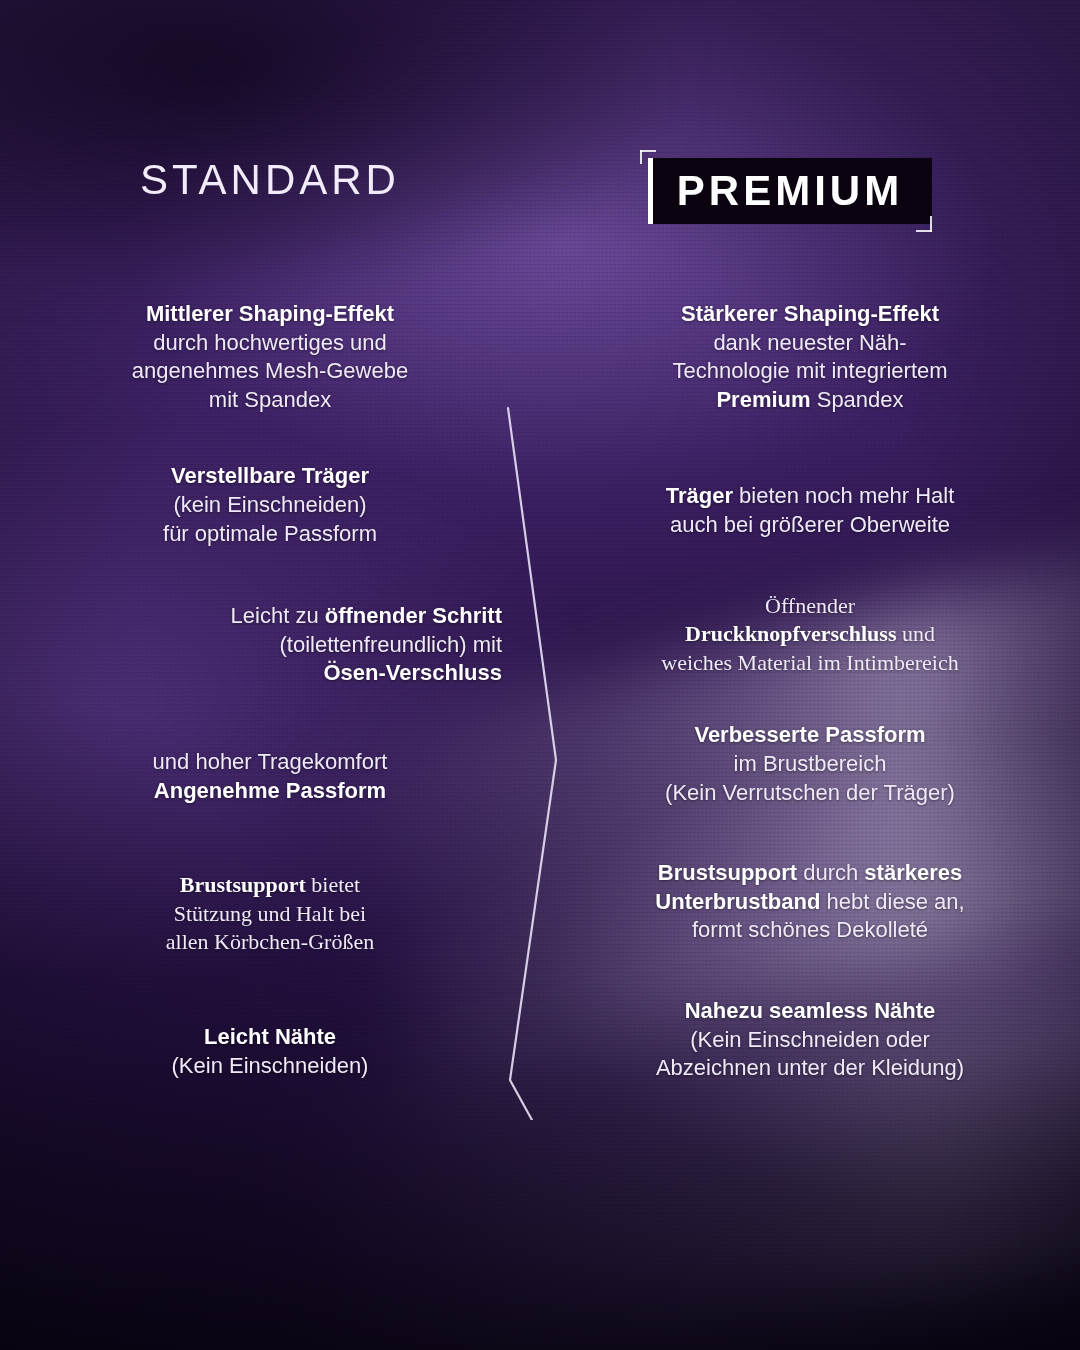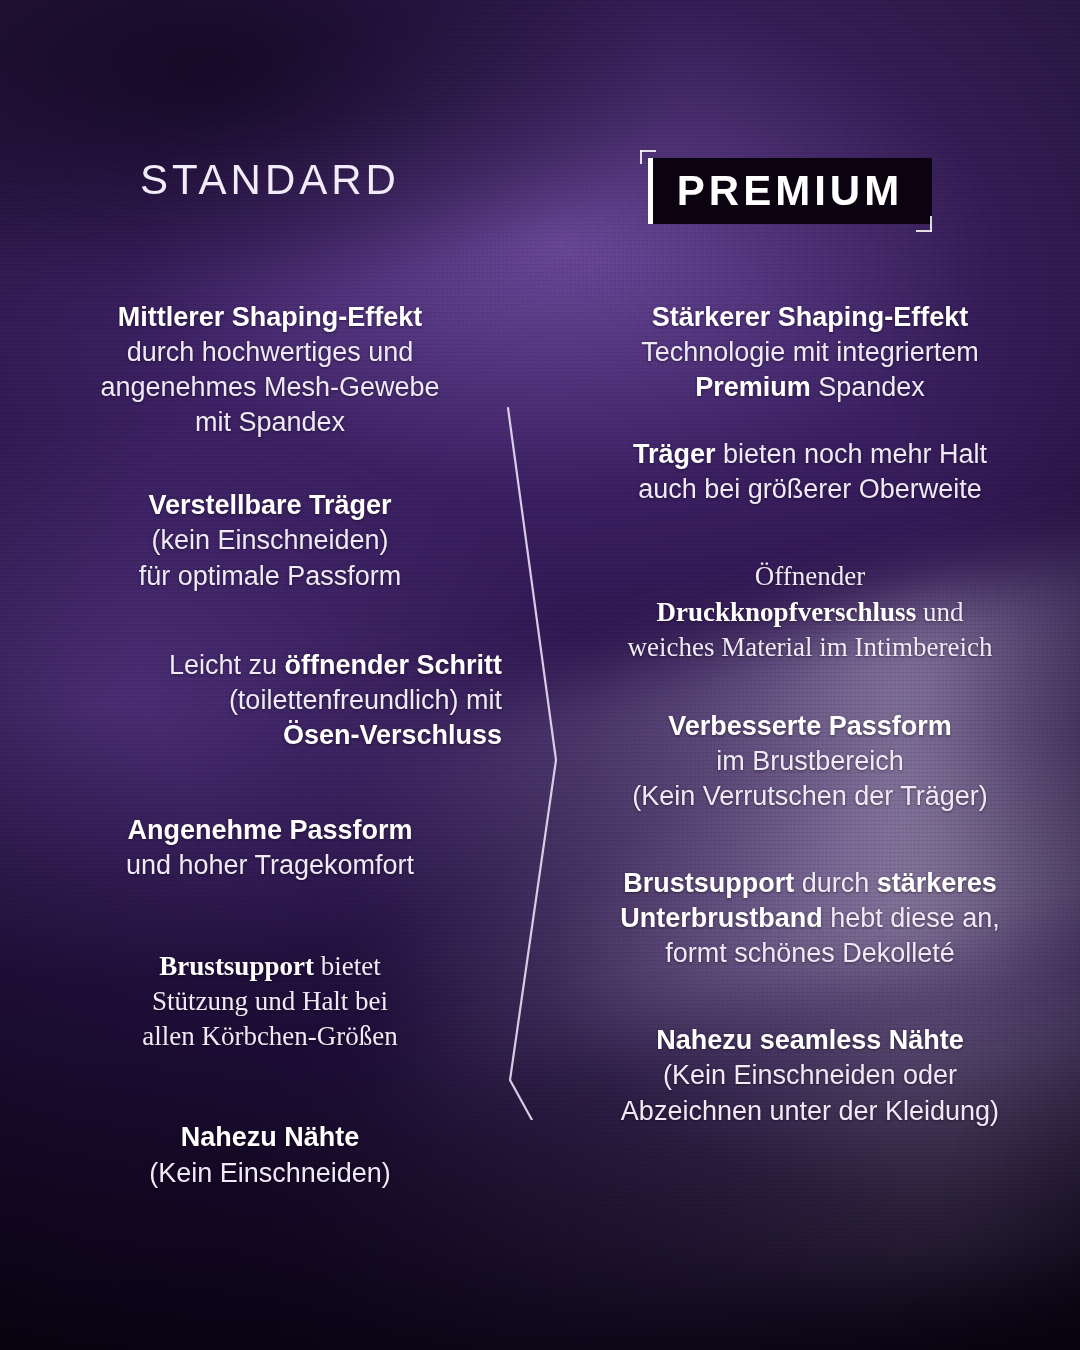--- a/index.html
+++ b/index.html
@@ -165,36 +165,36 @@
     top: 300px;
     width: 500px;
   }
   .col.left  { left: 20px;  }
   .col.right { left: 560px; }
 
   .item {
     text-align: center;
     color: #efe9f8;
     line-height: 1.30;
-    font-size: 27px;
+    font-size: 22px;
     font-weight: 400;
     text-shadow: 0 1px 3px rgba(0,0,0,0.45);
     padding: 0 18px;
   }
   .item b { font-weight: 700; color: #ffffff; }
 
   .left .item  { margin-bottom: 54px; }
   .right .item { margin-bottom: 52px; }
 
   .left  .item:nth-child(1) { margin-bottom: 48px; }
   .left  .item:nth-child(3) { margin-bottom: 60px; text-align: right; }
   .left  .item:nth-child(4) { margin-bottom: 66px; }
   .left  .item:nth-child(5) { margin-bottom: 66px; font-family: Liberation Serif, serif; }
 
-  .right .item:nth-child(1) { margin-bottom: 32px; }
+  .right .item:nth-child(1) { margin-bottom: 68px; }
   .right .item:nth-child(3) { margin-bottom: 44px; font-family: Liberation Serif, serif; }
   .right .item:nth-child(4) { }
   .right .item:nth-child(5) { }
 </style>
 </head>
 <body>
 
 <div id="poster">
   <div id="sweep3"></div>
   <div id="sweep1"></div>
@@ -235,36 +235,37 @@
           <div><b>Verstellbare Träger</b></div>
           <div><span>(kein Einschneiden)</span></div>
           <div><span>für optimale Passform</span></div>
         </div>
         <div class="item">
           <div><span>Leicht zu </span><b>öffnender Schritt</b></div>
           <div><span>(toilettenfreundlich) mit</span></div>
           <div><b>Ösen-Verschluss</b></div>
         </div>
         <div class="item">
+          <div><span>und hoher Tragekomfort</span></div>
           <div><b>Angenehme Passform</b></div>
-          <div><span>und hoher Tragekomfort</span></div>
         </div>
         <div class="item">
           <div><b>Brustsupport</b><span> bietet</span></div>
           <div><span>Stützung und Halt bei</span></div>
           <div><span>allen Körbchen-Größen</span></div>
         </div>
         <div class="item">
-          <div><b>Nahezu Nähte</b></div>
+          <div><b>Leicht Nähte</b></div>
           <div><span>(Kein Einschneiden)</span></div>
         </div>
       </div>
     <div class="col right" id="col-premium">
         <div class="item">
           <div><b>Stärkerer Shaping-Effekt</b></div>
+          <div><span>dank neuester Näh-</span></div>
           <div><span>Technologie mit integriertem</span></div>
           <div><b>Premium</b><span> Spandex</span></div>
         </div>
         <div class="item">
           <div><b>Träger</b><span> bieten noch mehr Halt</span></div>
           <div><span>auch bei größerer Oberweite</span></div>
         </div>
         <div class="item">
           <div><span>Öffnender</span></div>
           <div><b>Druckknopfverschluss</b><span> und</span></div>

